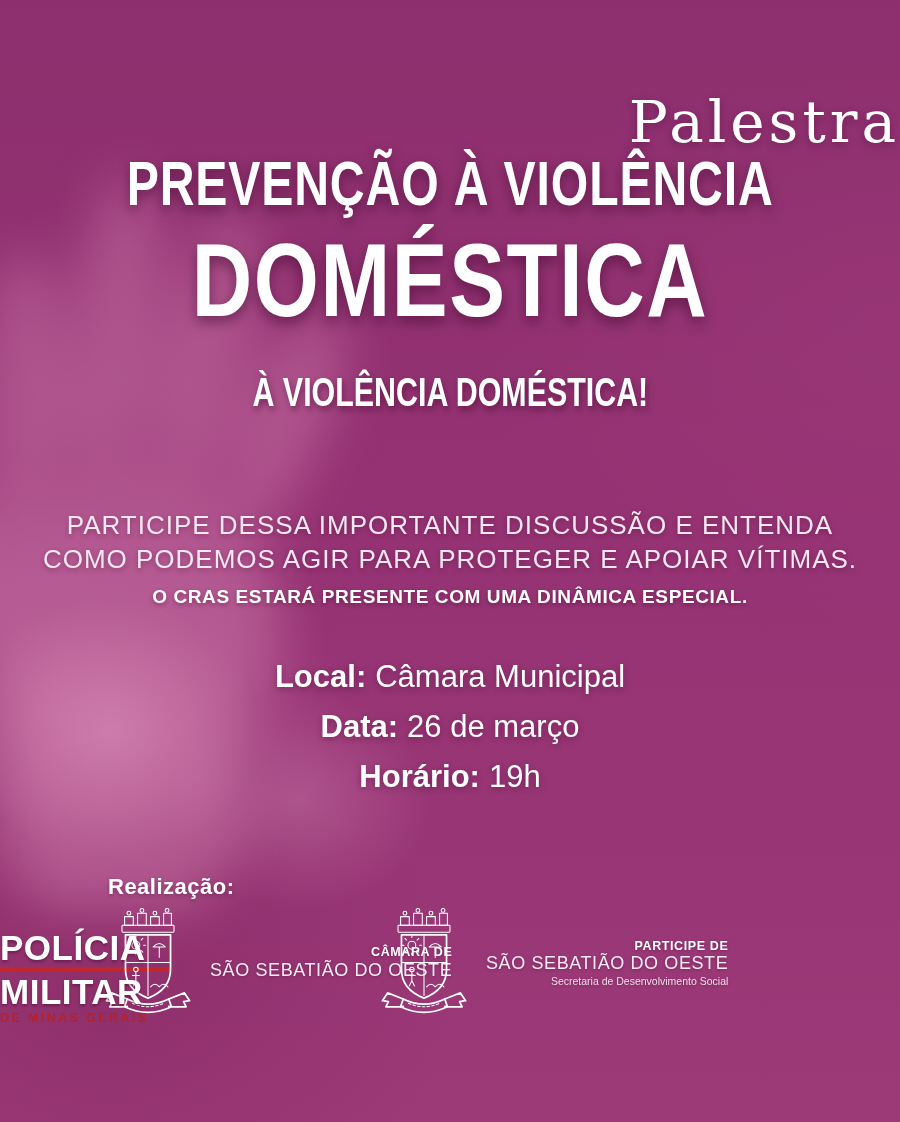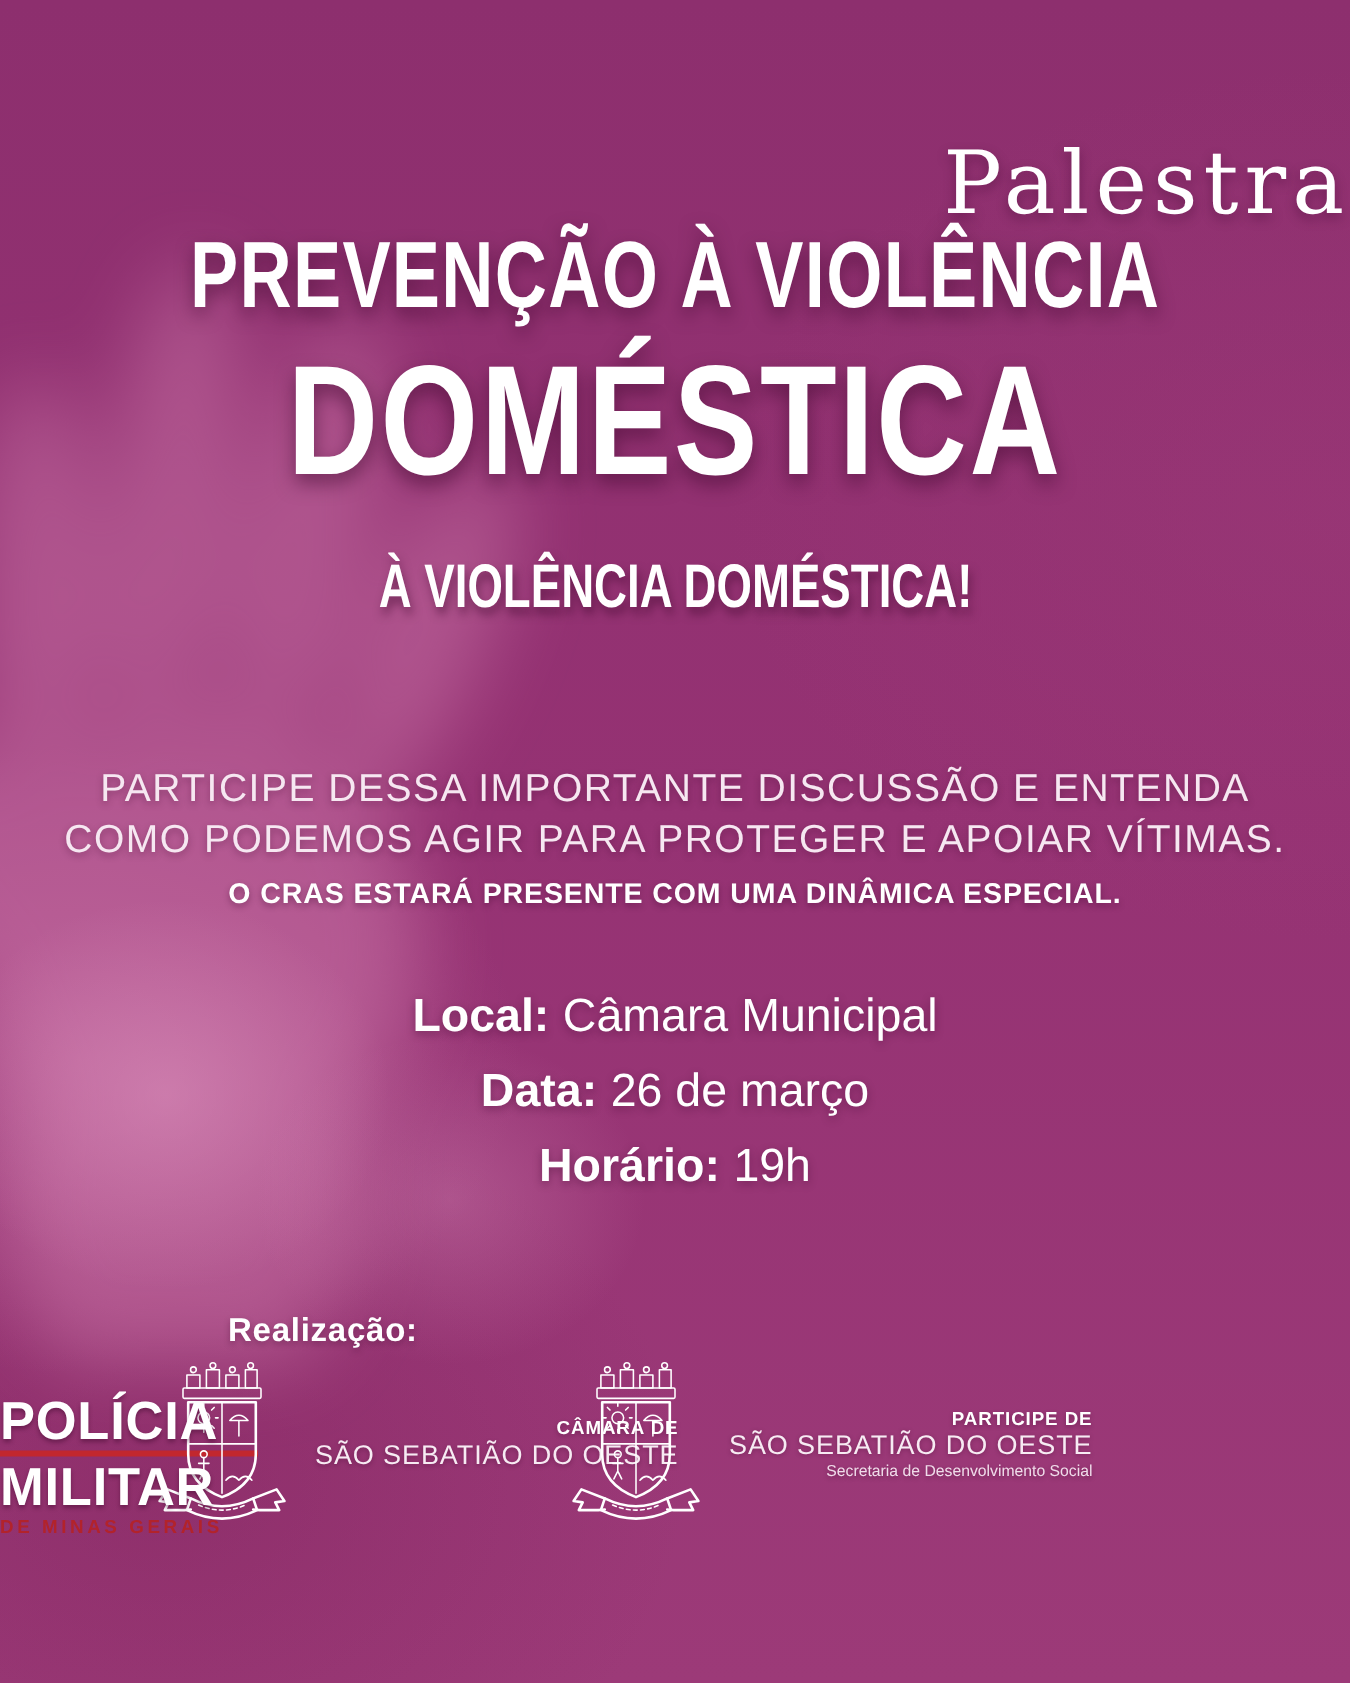--- a/index.html
+++ b/index.html
@@ -46,21 +46,21 @@
   .bodytext{top:508px;font-size:26px;line-height:1.32;letter-spacing:1px;
     color:#f6e7f1;text-shadow:0 2px 5px rgba(61,8,44,.35);}
   .highlight{top:586px;font-weight:bold;font-size:19px;letter-spacing:.6px;
     color:#ffffff;text-shadow:0 2px 4px rgba(61,8,44,.4);}
 
   .details{top:652px;font-size:31px;line-height:1.62;
     text-shadow:0 2px 6px rgba(61,8,44,.4);}
   .details .lbl{font-weight:bold;margin-right:9px;}
 
   .realization{position:absolute;left:108px;top:874px;font-weight:bold;
-    font-size:22px;letter-spacing:.5px;text-shadow:0 2px 4px rgba(61,8,44,.35);margin-left:44px;}
+    font-size:22px;letter-spacing:.5px;text-shadow:0 2px 4px rgba(61,8,44,.35);}
 
   .logos{position:absolute;left:0;top:902px;width:900px;height:130px;}
   .logo{position:absolute;display:flex;align-items:center;text-align:right;}
   .logo .crest{flex:0 0 auto;}
   .logo .crest svg{display:block;}
   .logo-camara{left:96px;top:2px;}
   .logo-prefeitura{left:372px;top:2px;}
   .org{margin-left:10px;line-height:1.15;text-shadow:0 1px 3px rgba(61,8,44,.35);}
   .org .top{font-weight:bold;font-size:12.5px;letter-spacing:.6px;}
   .org .name{font-size:18px;letter-spacing:.6px;color:#f7ebf3;}

